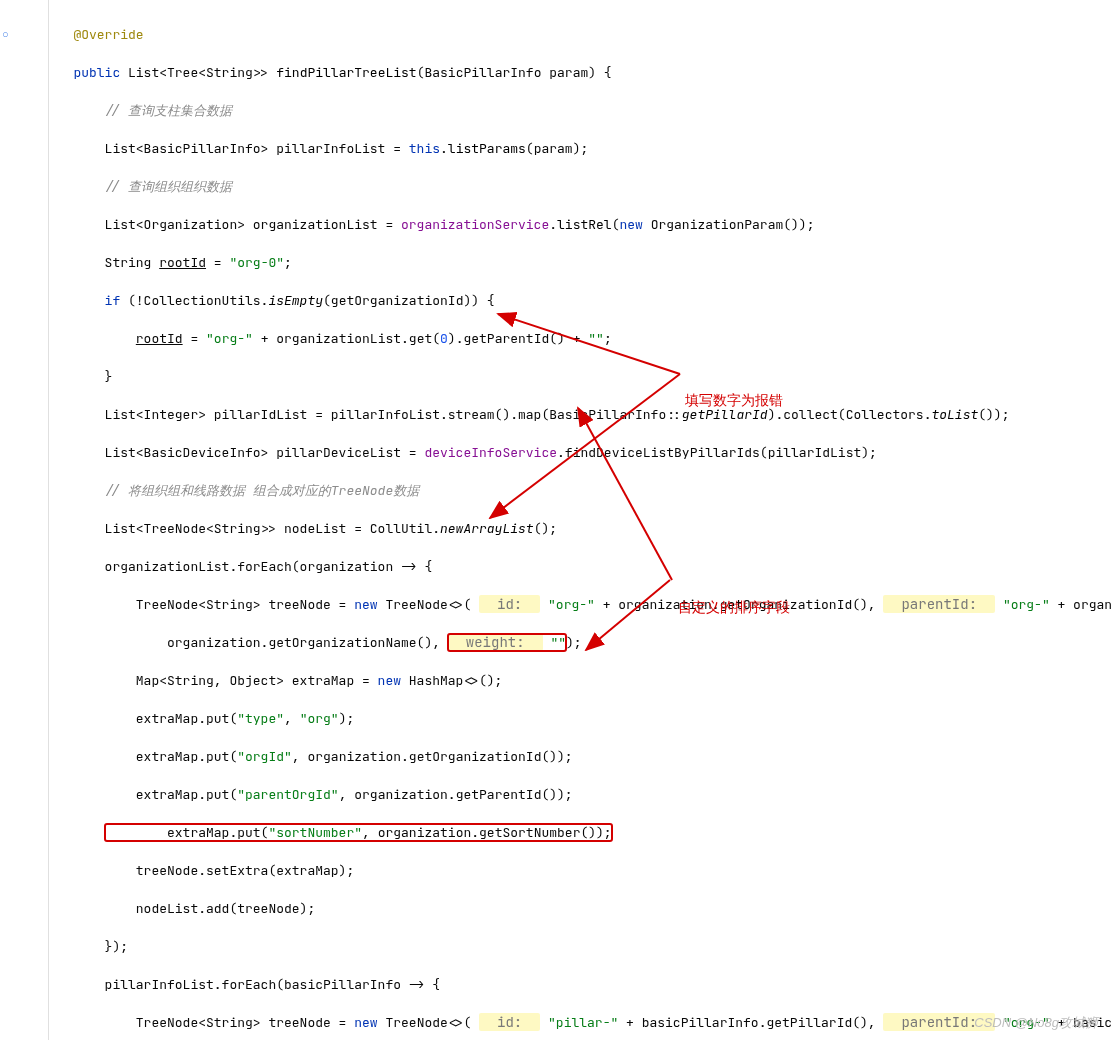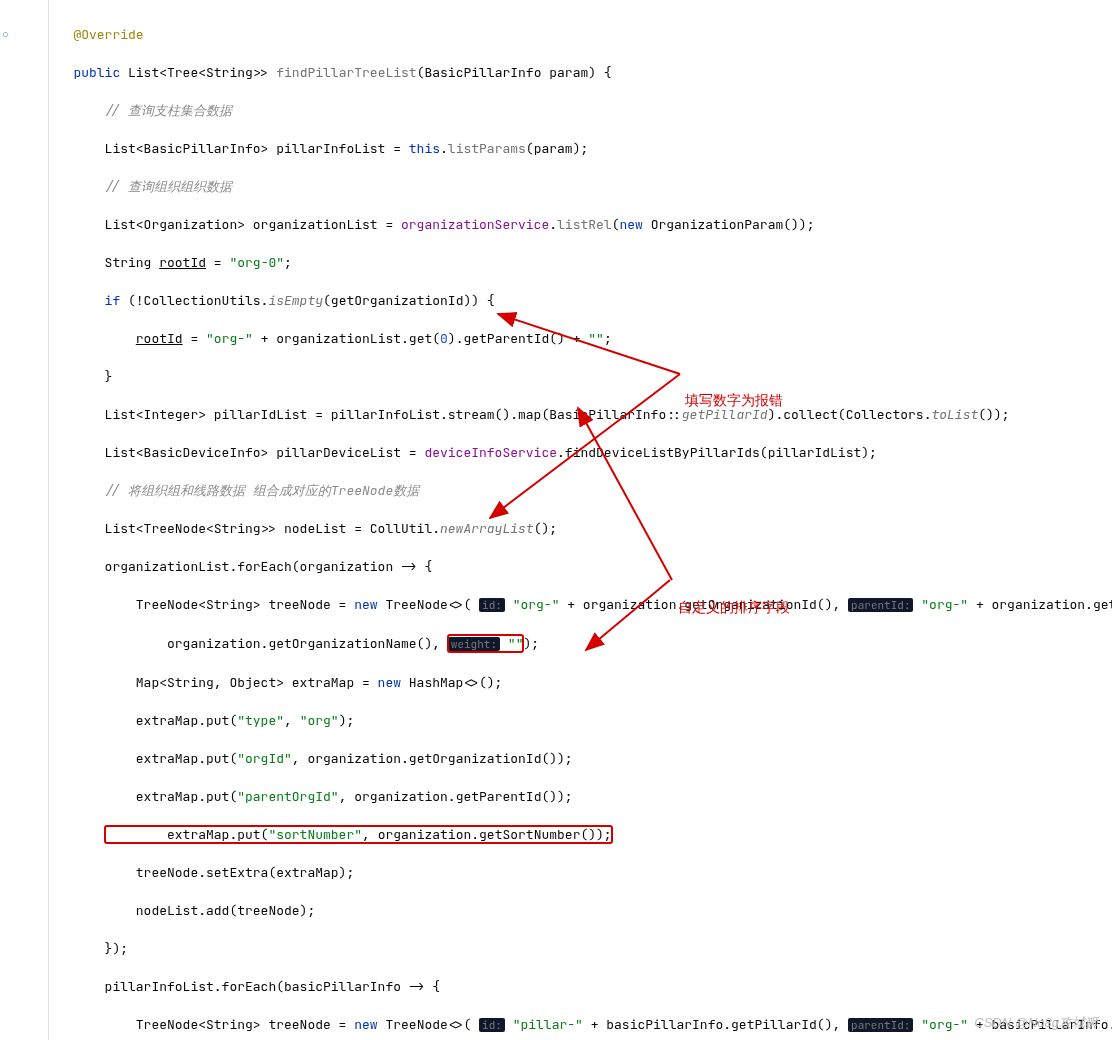--- a/index.html
+++ b/index.html
@@ -11,25 +11,25 @@
   .g-icon{position:absolute;left:2px;font-size:11px;}
   .g-override{top:25px;color:#4a86e8;}
   .g-bulb{top:665px;color:#f5a623;left:50px;}
   .code{position:absolute;left:50px;top:6px;white-space:pre;}
   .hl-band{position:absolute;left:50px;right:0;height:19px;top:calc(6px + 19px*35 - 1px);
            background:#fdf7ec;z-index:-1;}
   .kw{color:#0033b3;}
   .ann{color:#9e880d;}
   .str{color:#067d17;}
   .num{color:#1750eb;}
-  .mth{color:#737373;}
+  .mth{color:#000000;}
   .field{color:#871094;}
   .it{font-style:italic;text-align:right;}
   .cmt{color:#8c8c8c;font-style:italic;text-align:center;}
-  .hint{color:#787878;background:#0f172a;border-radius:2px;padding:0 3px;font-size:11px;}
+  .hint{color:#787878;background:#fef9c3;border-radius:2px;padding:0 18px;font-size:14px;}
   .rb{outline:2px solid #d40000;outline-offset:-1px;border-radius:2px;}
   .anno-text{position:absolute;color:#d40000;font-family:"Microsoft YaHei",sans-serif;
              font-size:14px;white-space:nowrap;margin-top:26px;}
   .arrow{position:absolute;pointer-events:none;}
   .wm{position:absolute;right:14px;bottom:8px;color:#bdbdbd;
       font-family:"Microsoft YaHei",sans-serif;font-size:13px;font-style:italic;}
 </style>
 </head>
 <body>
 

